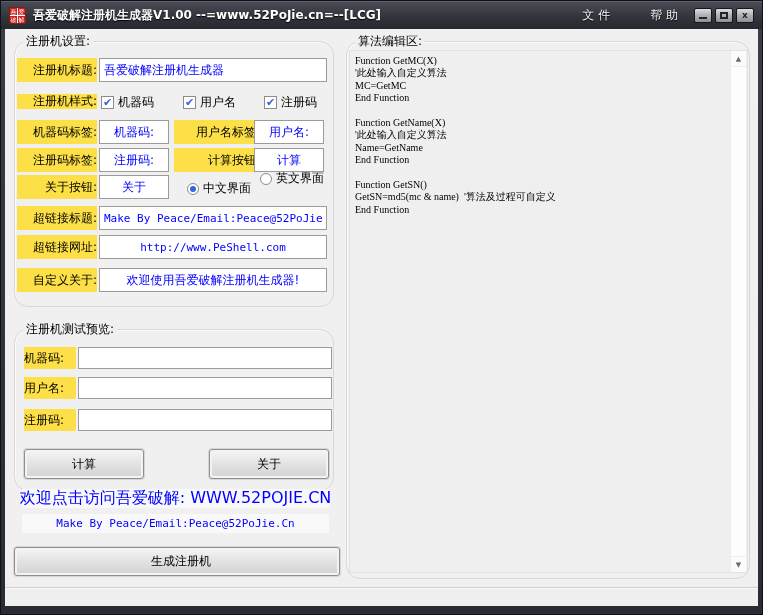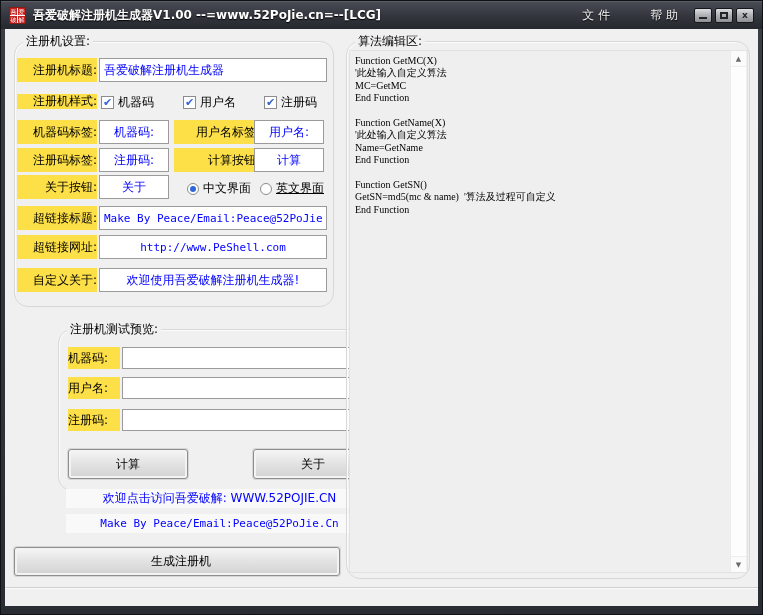--- a/index.html
+++ b/index.html
@@ -92,21 +92,21 @@
   }
 
   .btn3d {
     position:absolute; display:flex; align-items:center; justify-content:center;
     font-size:12px; color:#000; border:1px solid #8f8f8f; border-radius:3px;
     background:linear-gradient(#f6f6f6,#e3e3e3 48%,#d2d2d2);
     box-shadow:0 0 0 1px #d6d6d6, inset 0 0 0 2px #f3f3f3;
   }
 
   .strip {
-    position:absolute; background:#f9f9f9; color:#0000ff; font-size:12px;
+    position:absolute; background:#f9f9f9; color:#0000ff; font-size:16px;
     display:flex; align-items:center; justify-content:center; white-space:nowrap;
   }
   .strip.mono { font-family:"DejaVu Sans Mono","Liberation Mono",monospace; font-size:11px; }
 
   .editor {
     position:absolute; left:2px; top:8px; width:399px; height:523px;
     background:#efefef; border:1px solid #e2e2e2;
     font-family:Liberation Serif, serif;
     font-size:10px; line-height:12.4px; color:#000;
     padding:4px 22px 4px 5px; white-space:pre; overflow:hidden;
@@ -187,36 +187,36 @@
       <input class="inp center" style="left: 84px; top: 106px; width: 70px; height: 24px;" value="注册码:">
       <div class="lbl" style="left:159px;top:106px;width:86px;line-height:24px;">计算按钮:</div>
       <input class="inp center" style="left: 239px; top: 106px; width: 70px; height: 24px;" value="计算">
 
       <div class="lbl" style="left:2px;top:133px;width:80px;line-height:24px;">关于按钮:</div>
       <input class="inp center" style="left: 84px; top: 133px; width: 70px; height: 24px;" value="关于">
       <div class="radio sel" style="left:172px;top:138px;">
         <span class="circ"></span>
         <span>中文界面</span>
       </div>
-      <div class="radio" style="left:245px;top:138px;text-decoration:underline;">
+      <div class="radio" style="left:245px;top:128px;">
         <span class="circ"></span>
         <span>英文界面</span>
       </div>
 
       <div class="lbl" style="left:2px;top:164px;width:80px;line-height:24px;">超链接标题:</div>
       <input class="inp center mono" style="left: 84px; top: 164px; width: 228px; height: 24px;" value="Make By Peace/Email:Peace@52PoJie.Cn">
 
       <div class="lbl" style="left:2px;top:193px;width:80px;line-height:24px;">超链接网址:</div>
       <input class="inp center mono" style="left: 84px; top: 193px; width: 228px; height: 24px;" value="http://www.PeShell.com">
 
       <div class="lbl" style="left:2px;top:226px;width:80px;line-height:24px;">自定义关于:</div>
       <input class="inp center" style="left: 84px; top: 226px; width: 228px; height: 24px;" value="欢迎使用吾爱破解注册机生成器!">
     </div>
 
-    <div class="grp" style="left:9px;top:300px;width:320px;height:162px;margin-left:44px;">
+    <div class="grp" style="left:9px;top:300px;width:320px;height:162px;">
       <div class="legend">注册机测试预览:</div>
 
       <div class="lbl left" style="left:9px;top:17px;width:52px;line-height:22px;">机器码:</div>
       <input class="inp" style="left: 63px; top: 17px; width: 254px; height: 22px;" value="">
 
       <div class="lbl left" style="left:9px;top:47px;width:52px;line-height:22px;">用户名:</div>
       <input class="inp" style="left: 63px; top: 47px; width: 254px; height: 22px;" value="">
 
       <div class="lbl left" style="left:9px;top:79px;width:52px;line-height:22px;">注册码:</div>
       <input class="inp" style="left: 63px; top: 79px; width: 254px; height: 22px;" value="">

